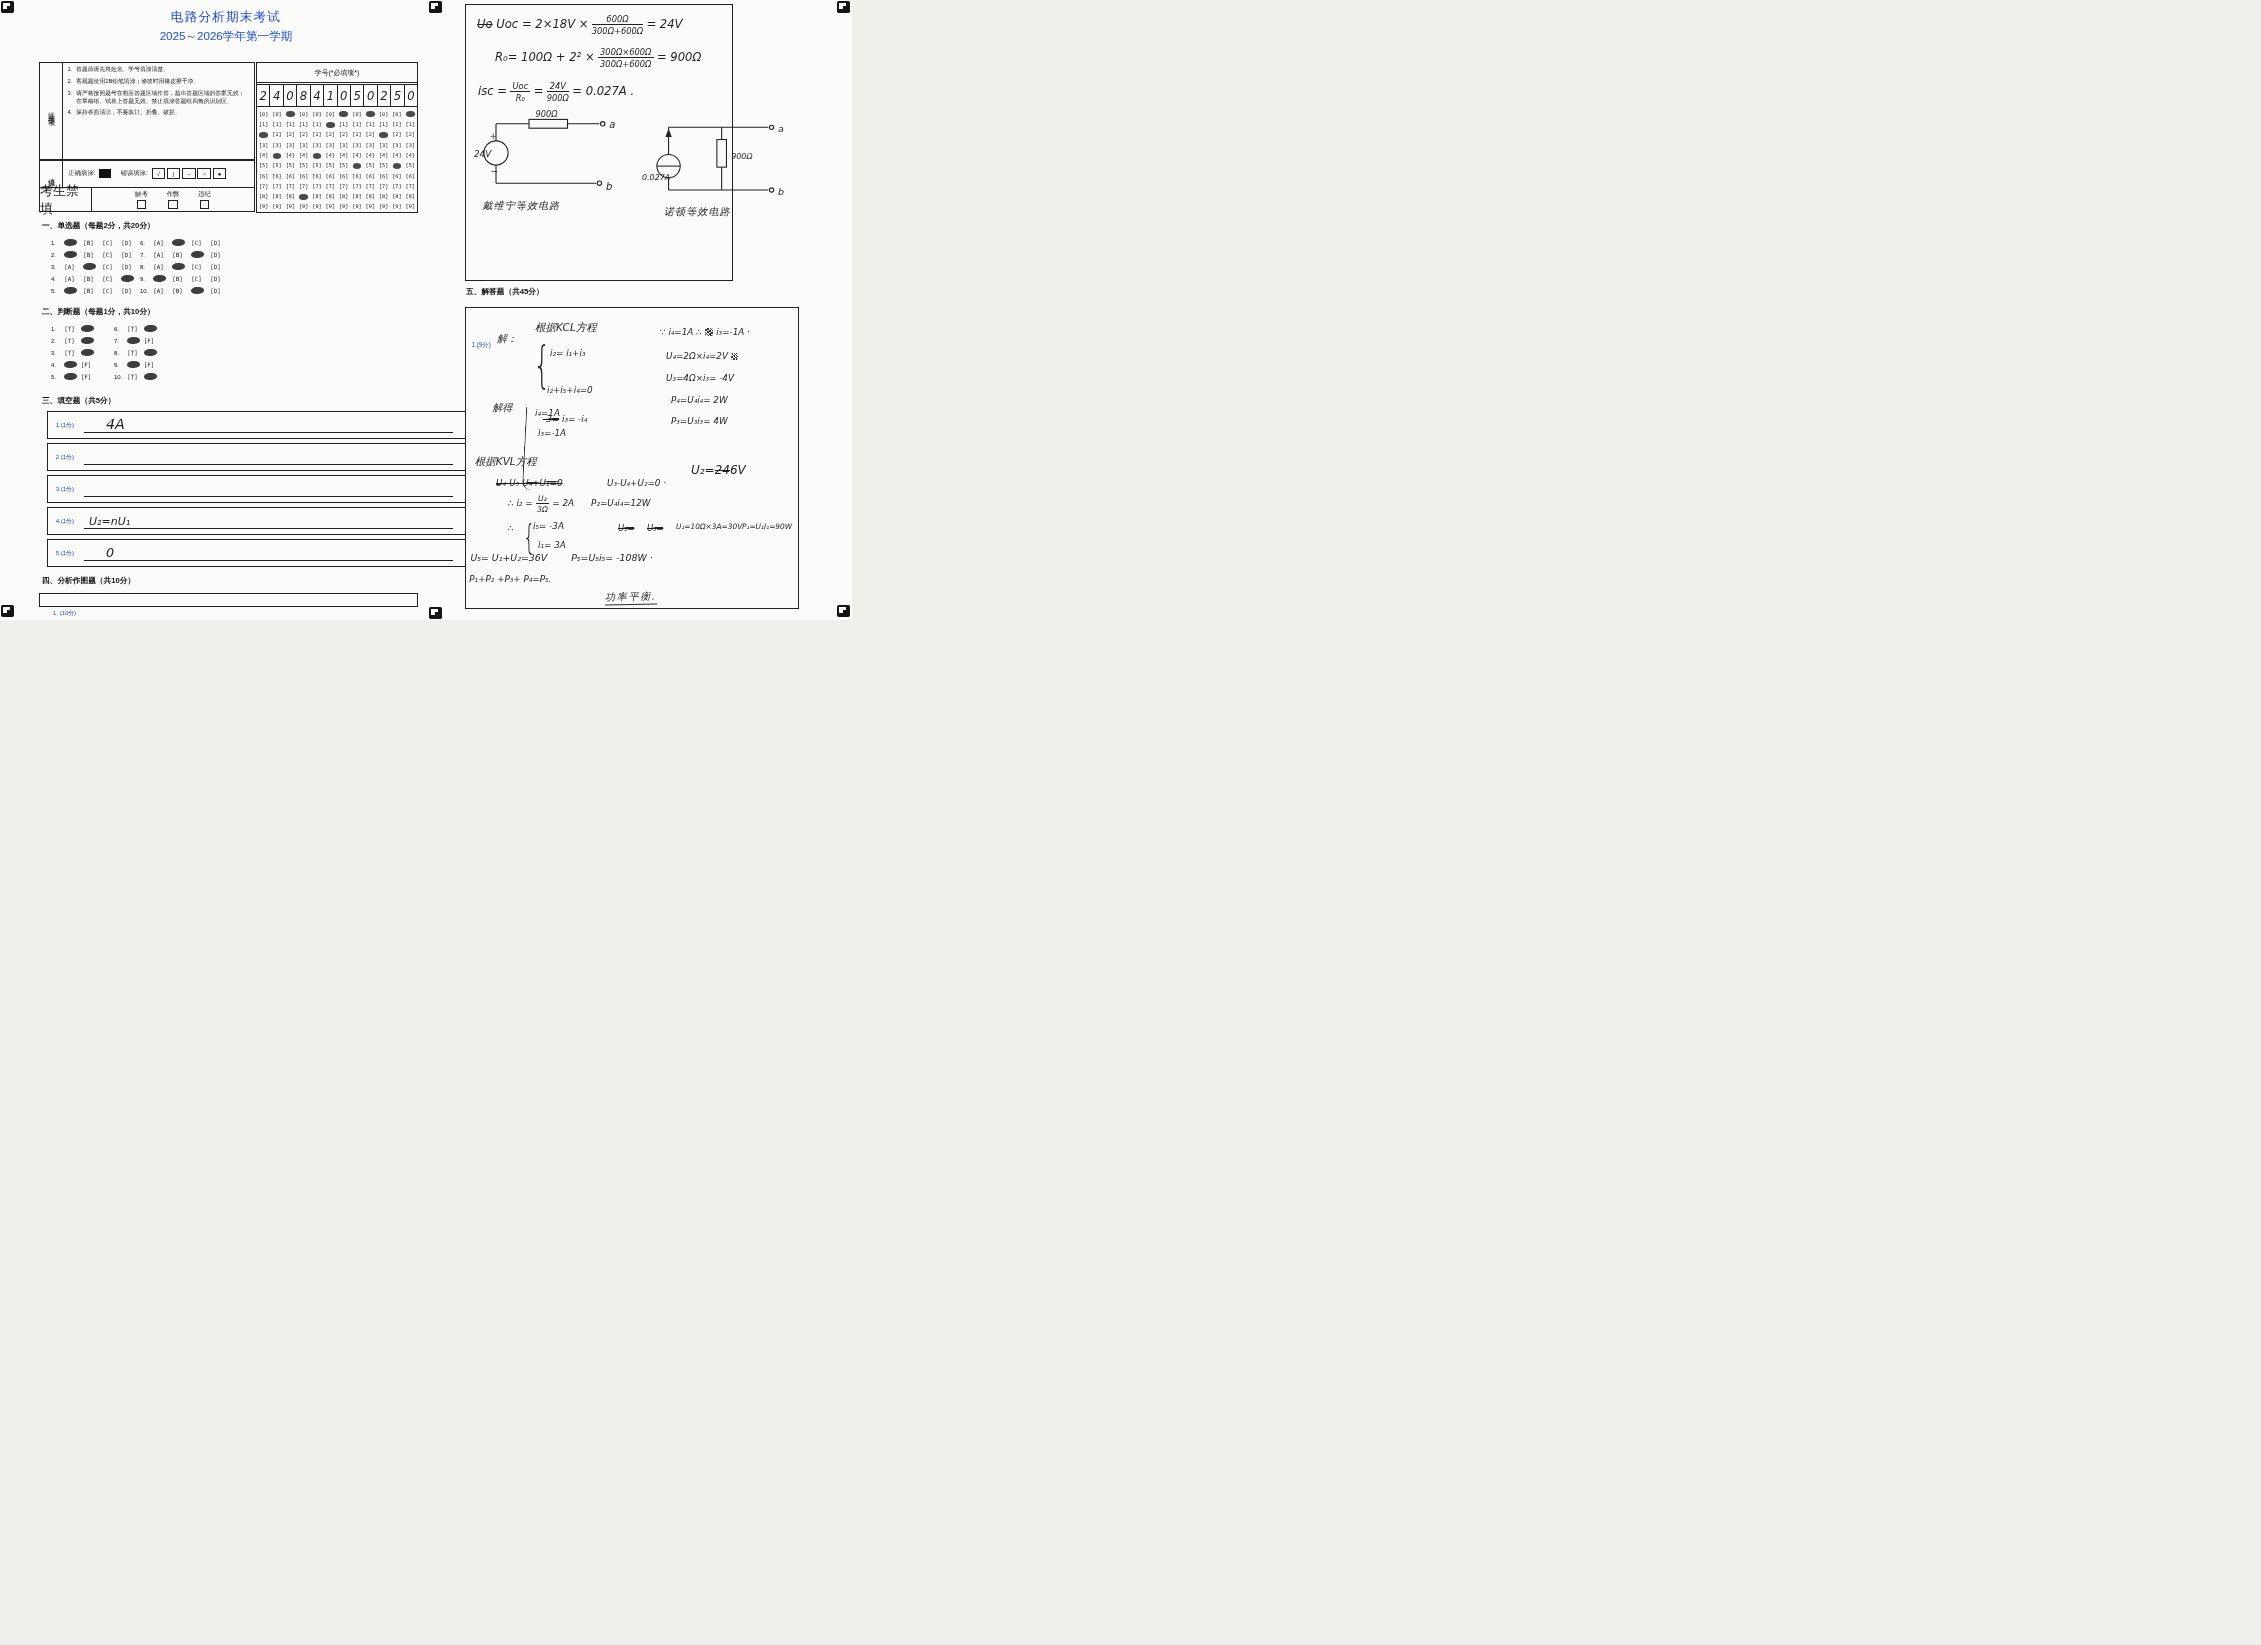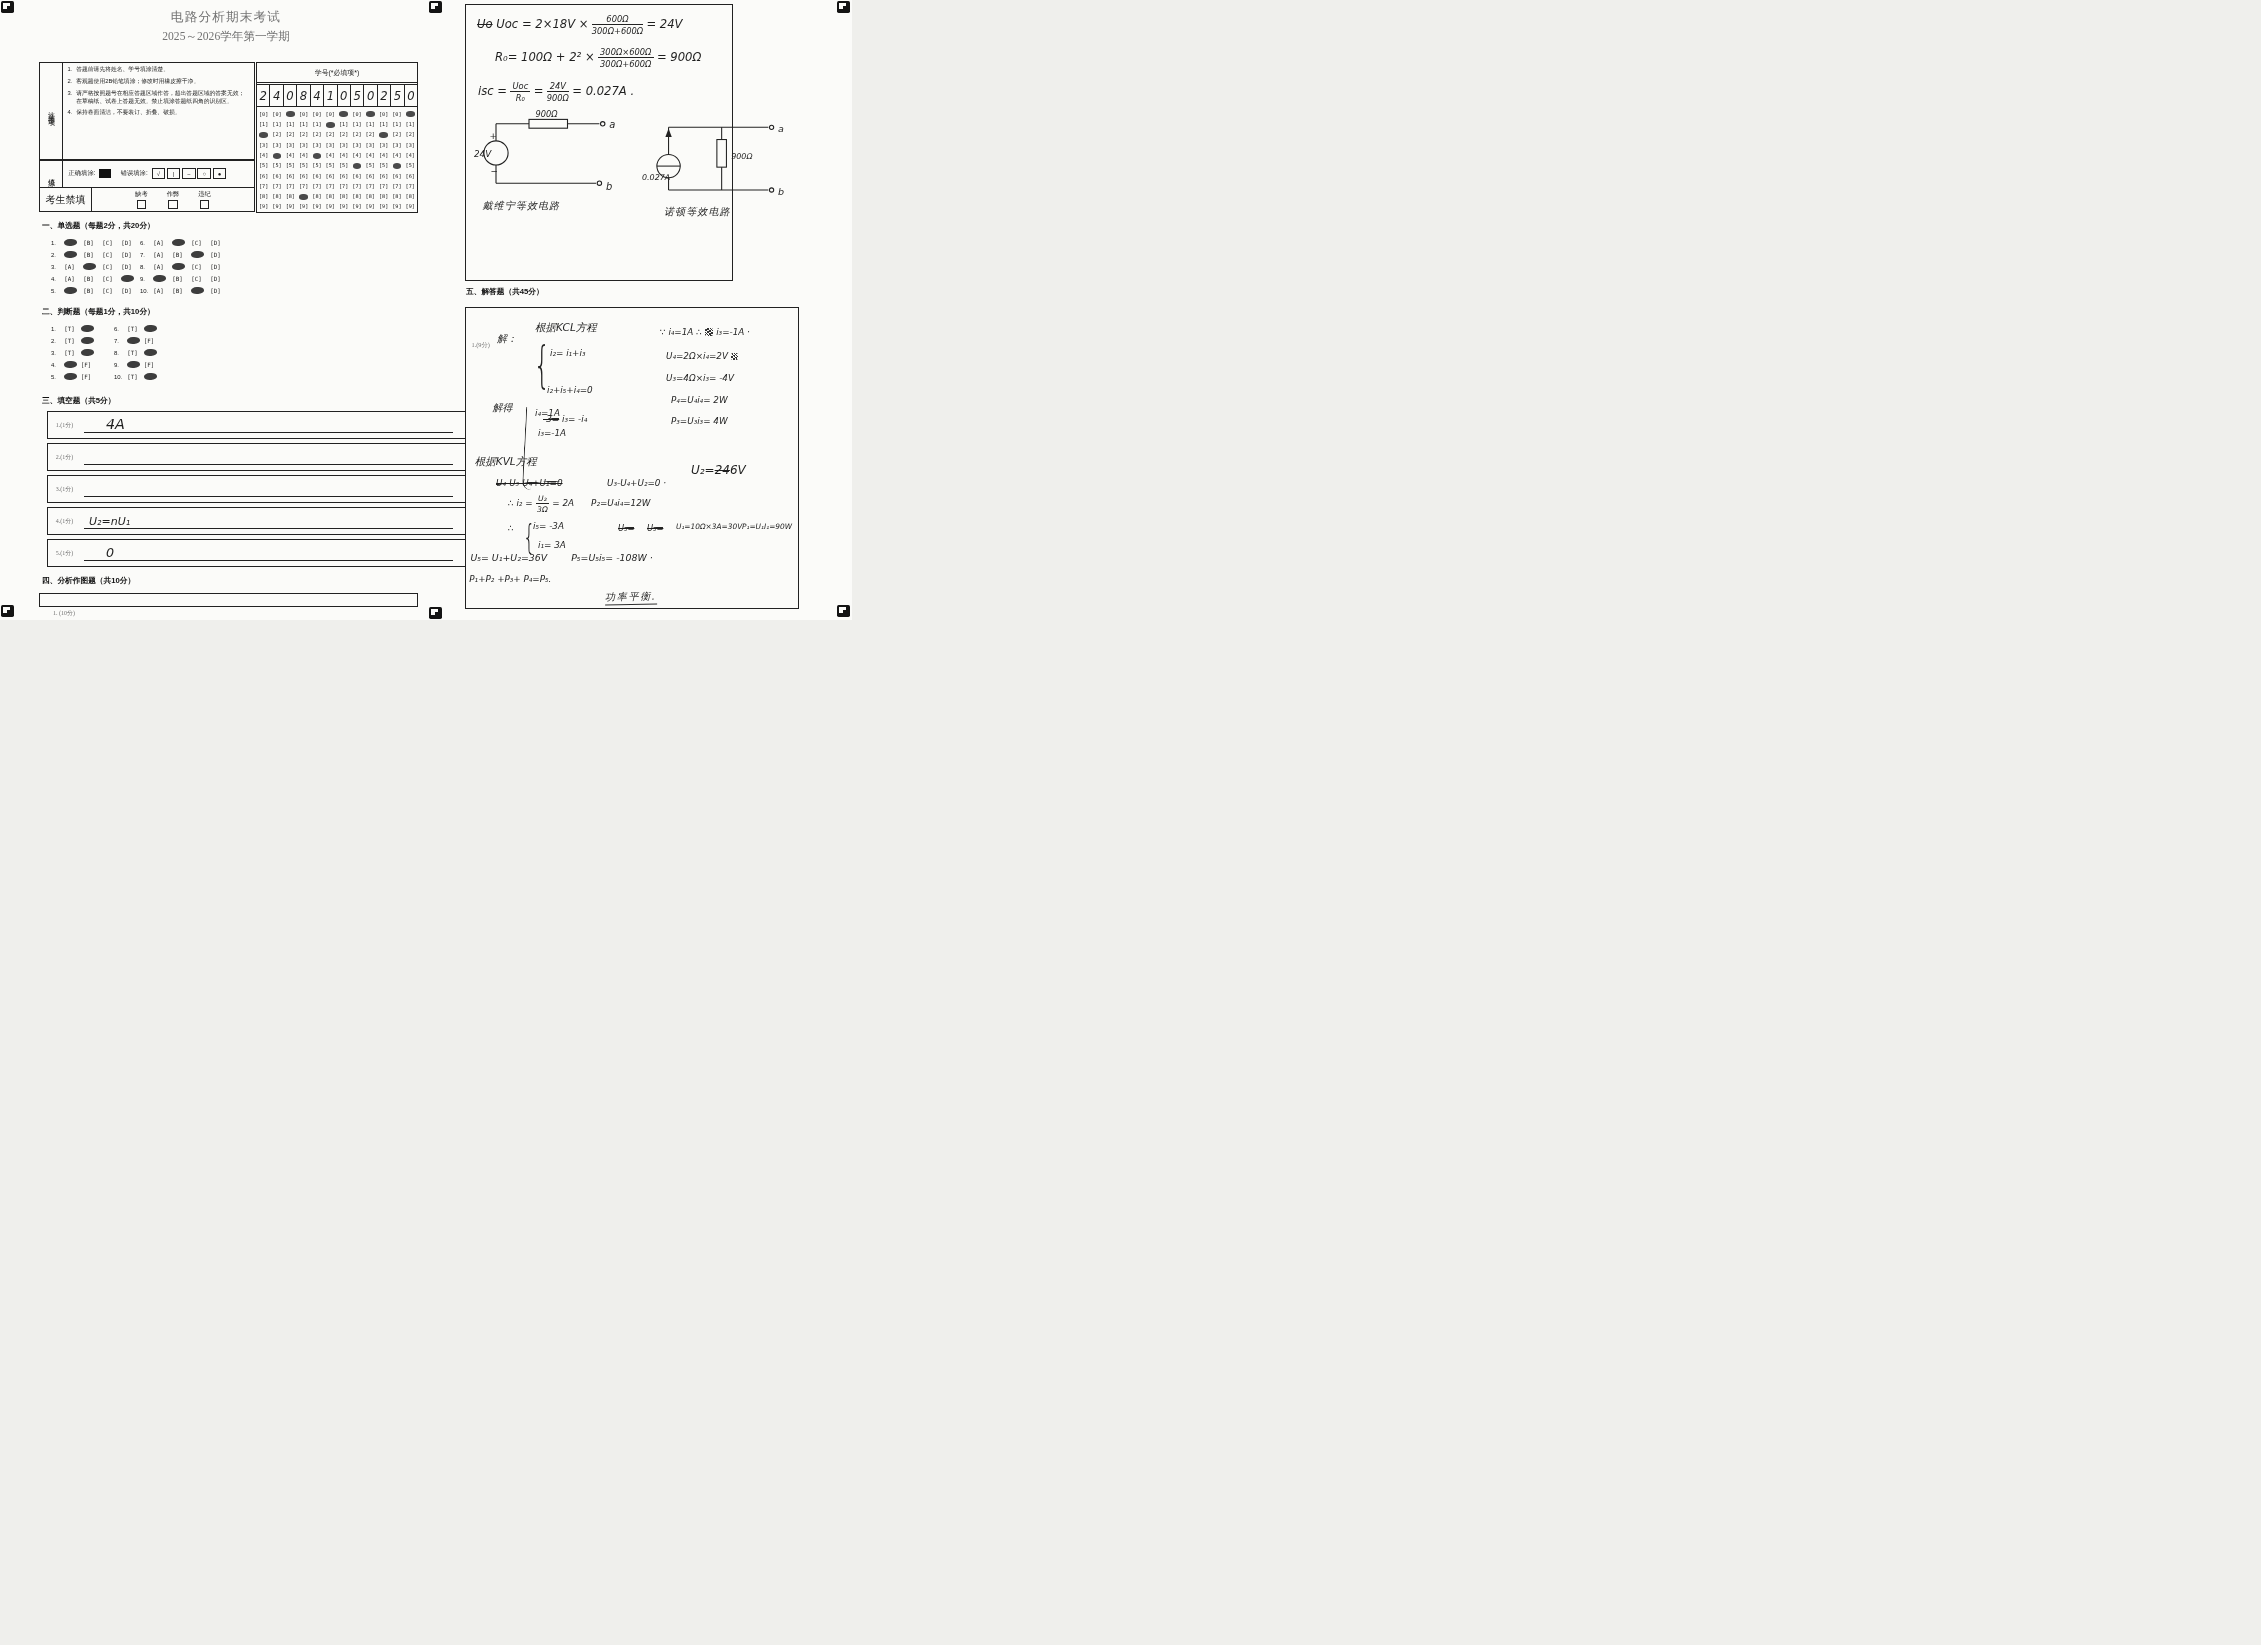--- a/index.html
+++ b/index.html
@@ -3,40 +3,40 @@
 <meta charset="utf-8">
 <style>
   html,body{margin:0;padding:0;background:#efefec;}
   #stage{position:relative;width:852px;height:620px;background:#fbfbf9;overflow:hidden;
          font-family:"Liberation Sans",sans-serif;color:#1a1a1a;}
   
   .marker{position:absolute;width:12.7px;height:11.6px;background:#141414;border-radius:1.7px;}
   .marker::before{content:"";position:absolute;left:2.2px;top:2.2px;width:6.6px;height:5.5px;background:#fbfbf9;}
   .marker::after{content:"";position:absolute;left:6px;top:5px;width:2.8px;height:2.8px;background:#141414;}
   
-  .printed{font-family:Liberation Serif, serif;color:#737373;}
+  .printed{font-family:Liberation Sans, sans-serif;color:#1d4ed8;}
   .title{position:absolute;left:33px;top:8.8px;width:386px;text-align:center;font-size:12.7px;letter-spacing:1.1px;}
   .subtitle{position:absolute;left:33px;top:29px;width:386px;text-align:center;font-size:11.6px;}
   .sec-h{position:absolute;font-weight:bold;font-size:7.7px;color:#111;}
   
   .bbox{position:absolute;border:0.9px solid #222;box-sizing:border-box;background:transparent;}
   .row-flex{display:flex;height:100%;}
   .side-strip{width:22px;border-right:0.9px solid #222;display:flex;align-items:center;justify-content:center;}
   .vtext{writing-mode:vertical-rl;text-orientation:upright;letter-spacing:2.8px;font-size:7.2px;}
   .n-body{flex:1;padding:3.3px 4.4px 1.1px 4.4px;}
   .n-item{display:flex;margin-bottom:3.9px;font-size:5.8px;line-height:1.35;}
   .n-no{width:8.8px;flex:none;}
   .n-text{flex:1;}
   
   .fill-content{flex:1;display:flex;align-items:center;gap:3.9px;padding-left:5.5px;font-size:6.3px;}
   .black-square{display:inline-block;width:12px;height:8.8px;background:#111;}
   .wbox{display:inline-flex;width:11.6px;height:8.8px;border:0.9px solid #222;align-items:center;justify-content:center;
         font-size:6px;margin-right:1.7px;}
   
-  .forbid-label{width:51px;border-right:none;display:flex;align-items:center;justify-content:center;font-size:10px;text-align:right;}
+  .forbid-label{width:51px;border-right:none;display:flex;align-items:center;justify-content:center;font-size:13px;}
   .f-opts{flex:1;display:flex;gap:19px;justify-content:center;align-items:center;}
   .f-opt{text-align:center;}
   .f-lab{font-size:6.3px;margin-bottom:1.1px;}
   .f-box{width:7.2px;height:6.6px;border:0.9px solid #222;margin:0 auto;}
   
   .sid-header{height:19px;line-height:19px;text-align:center;font-size:6.9px;border-bottom:0.9px solid #222;}
   .sid-digits{display:flex;height:21px;border-top:0.7px solid #222;margin-top:1.1px;border-bottom:0.9px solid #222;}
   .sid-cell{flex:1;border-right:0.7px solid #222;display:flex;align-items:center;justify-content:center;
             font-size:11.6px;}
   .sid-cell:last-child{border-right:none;}

